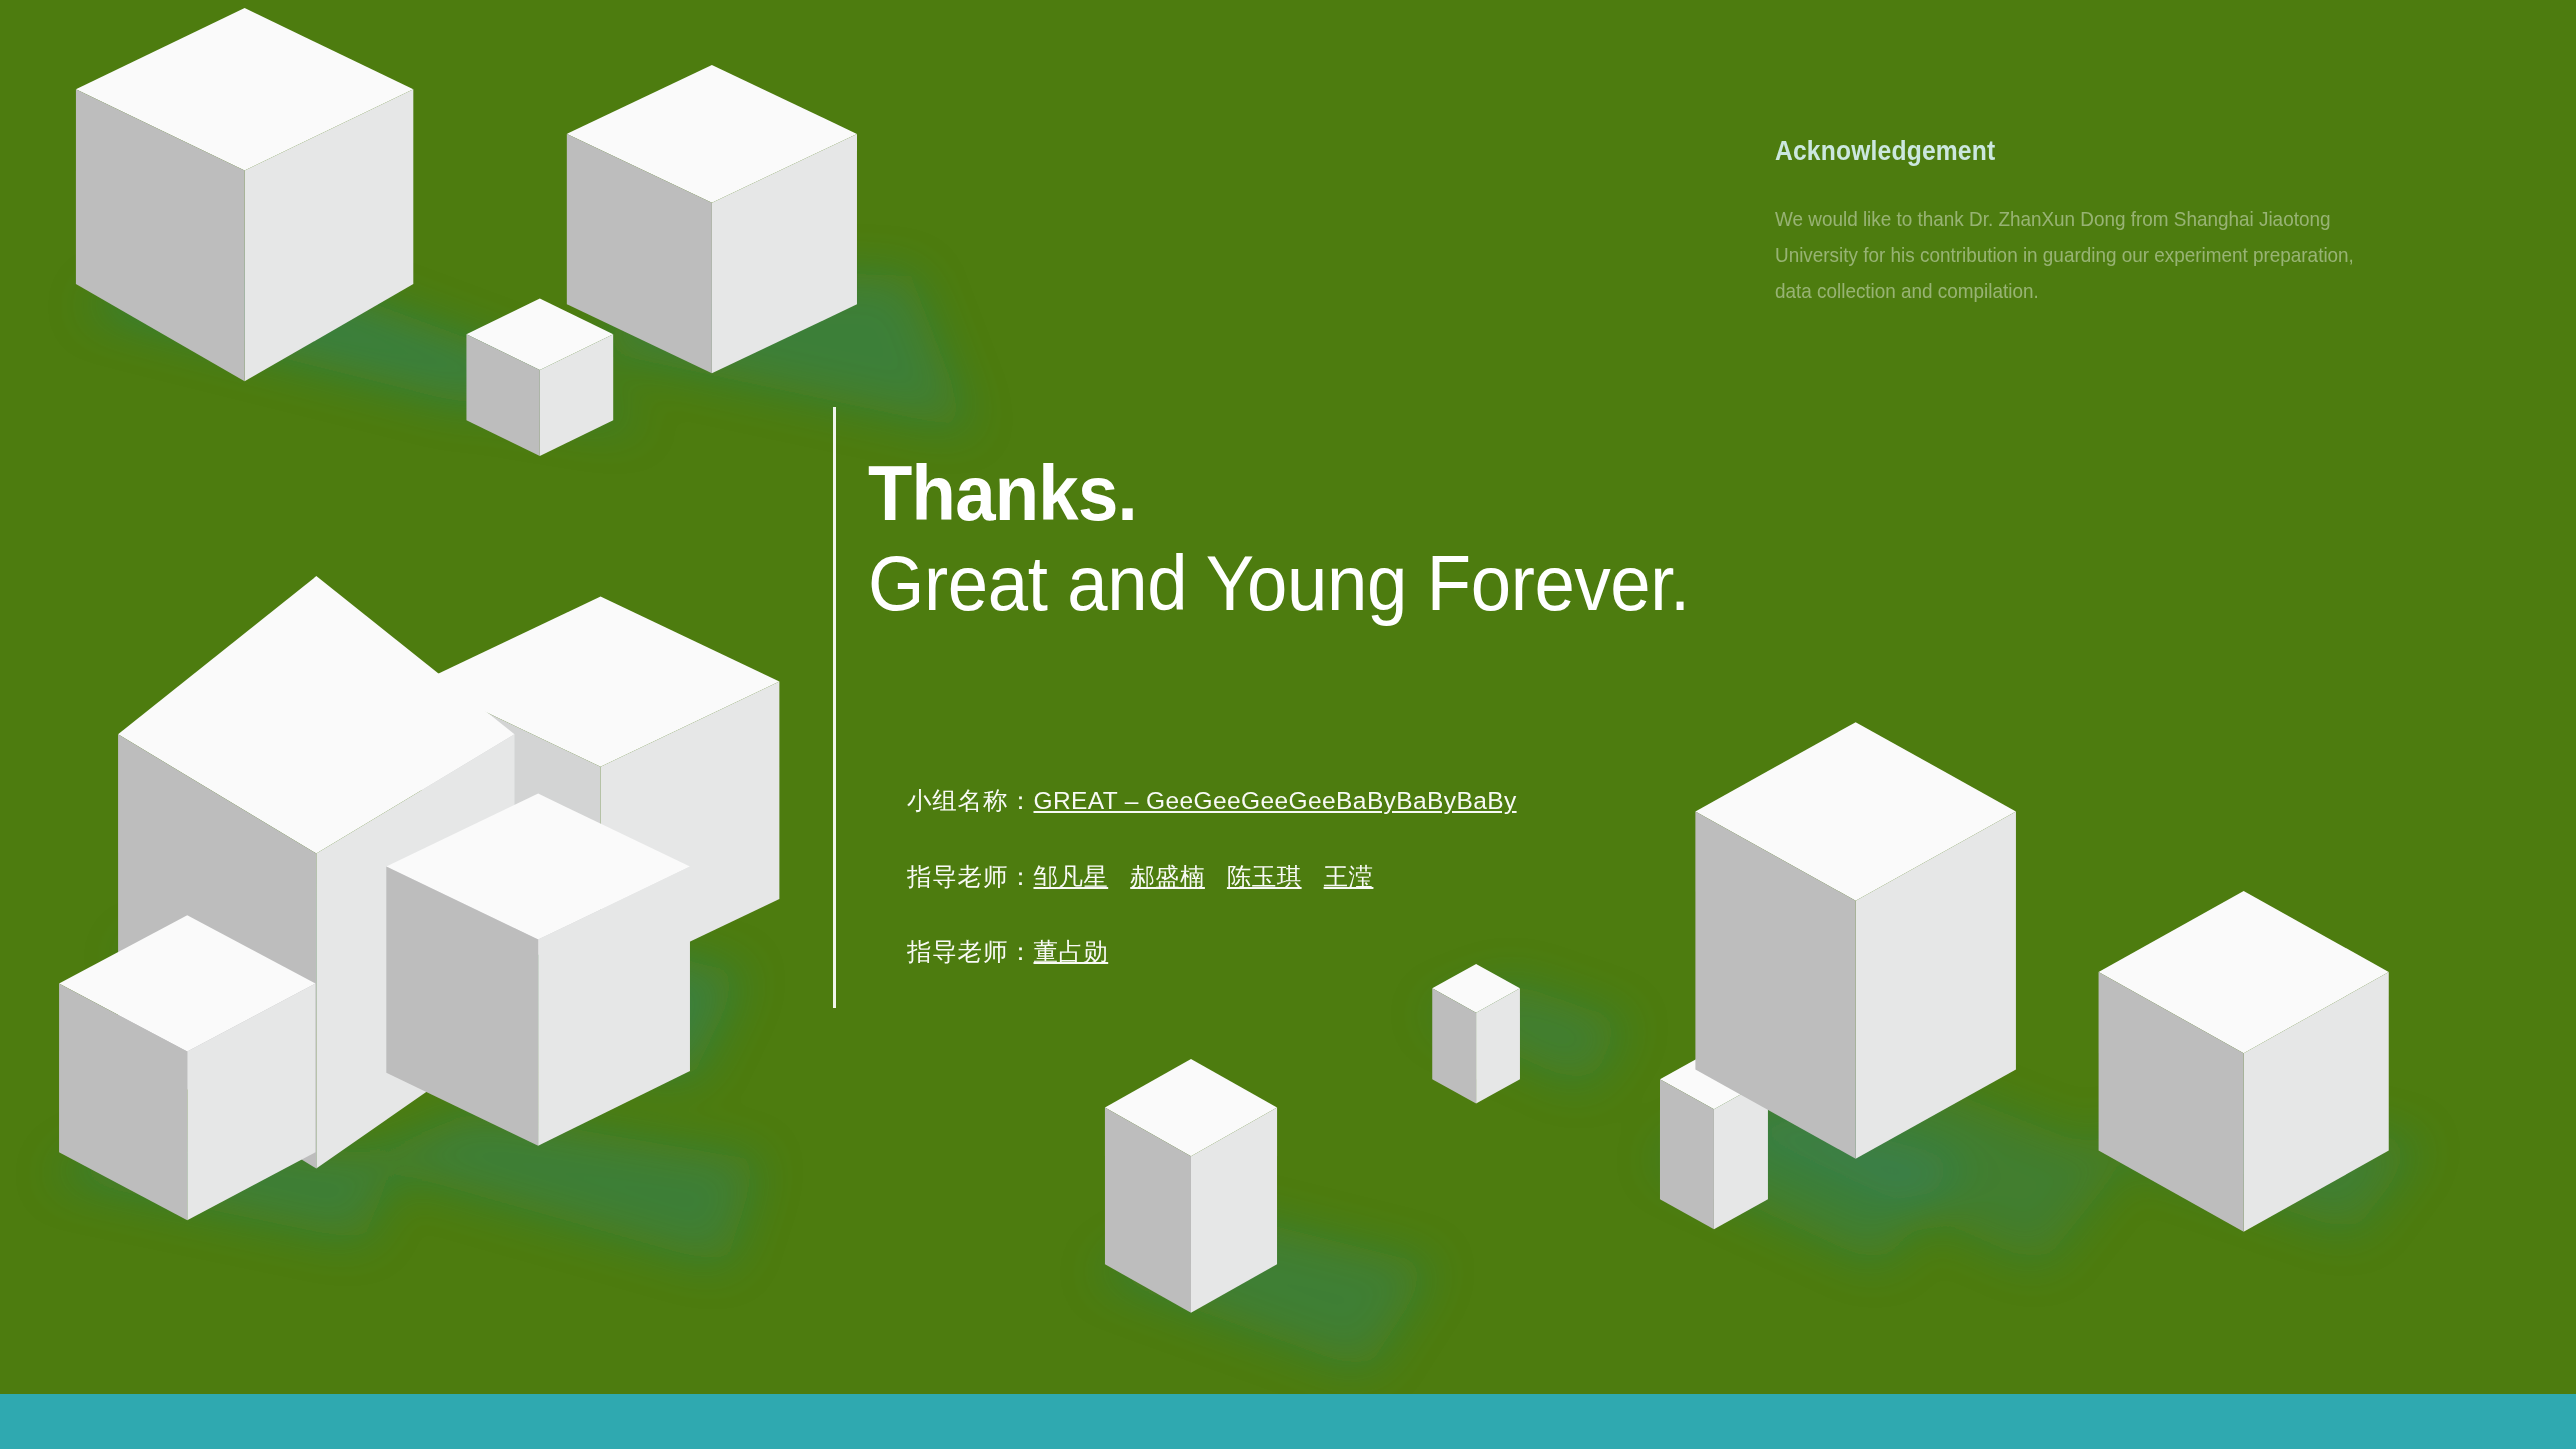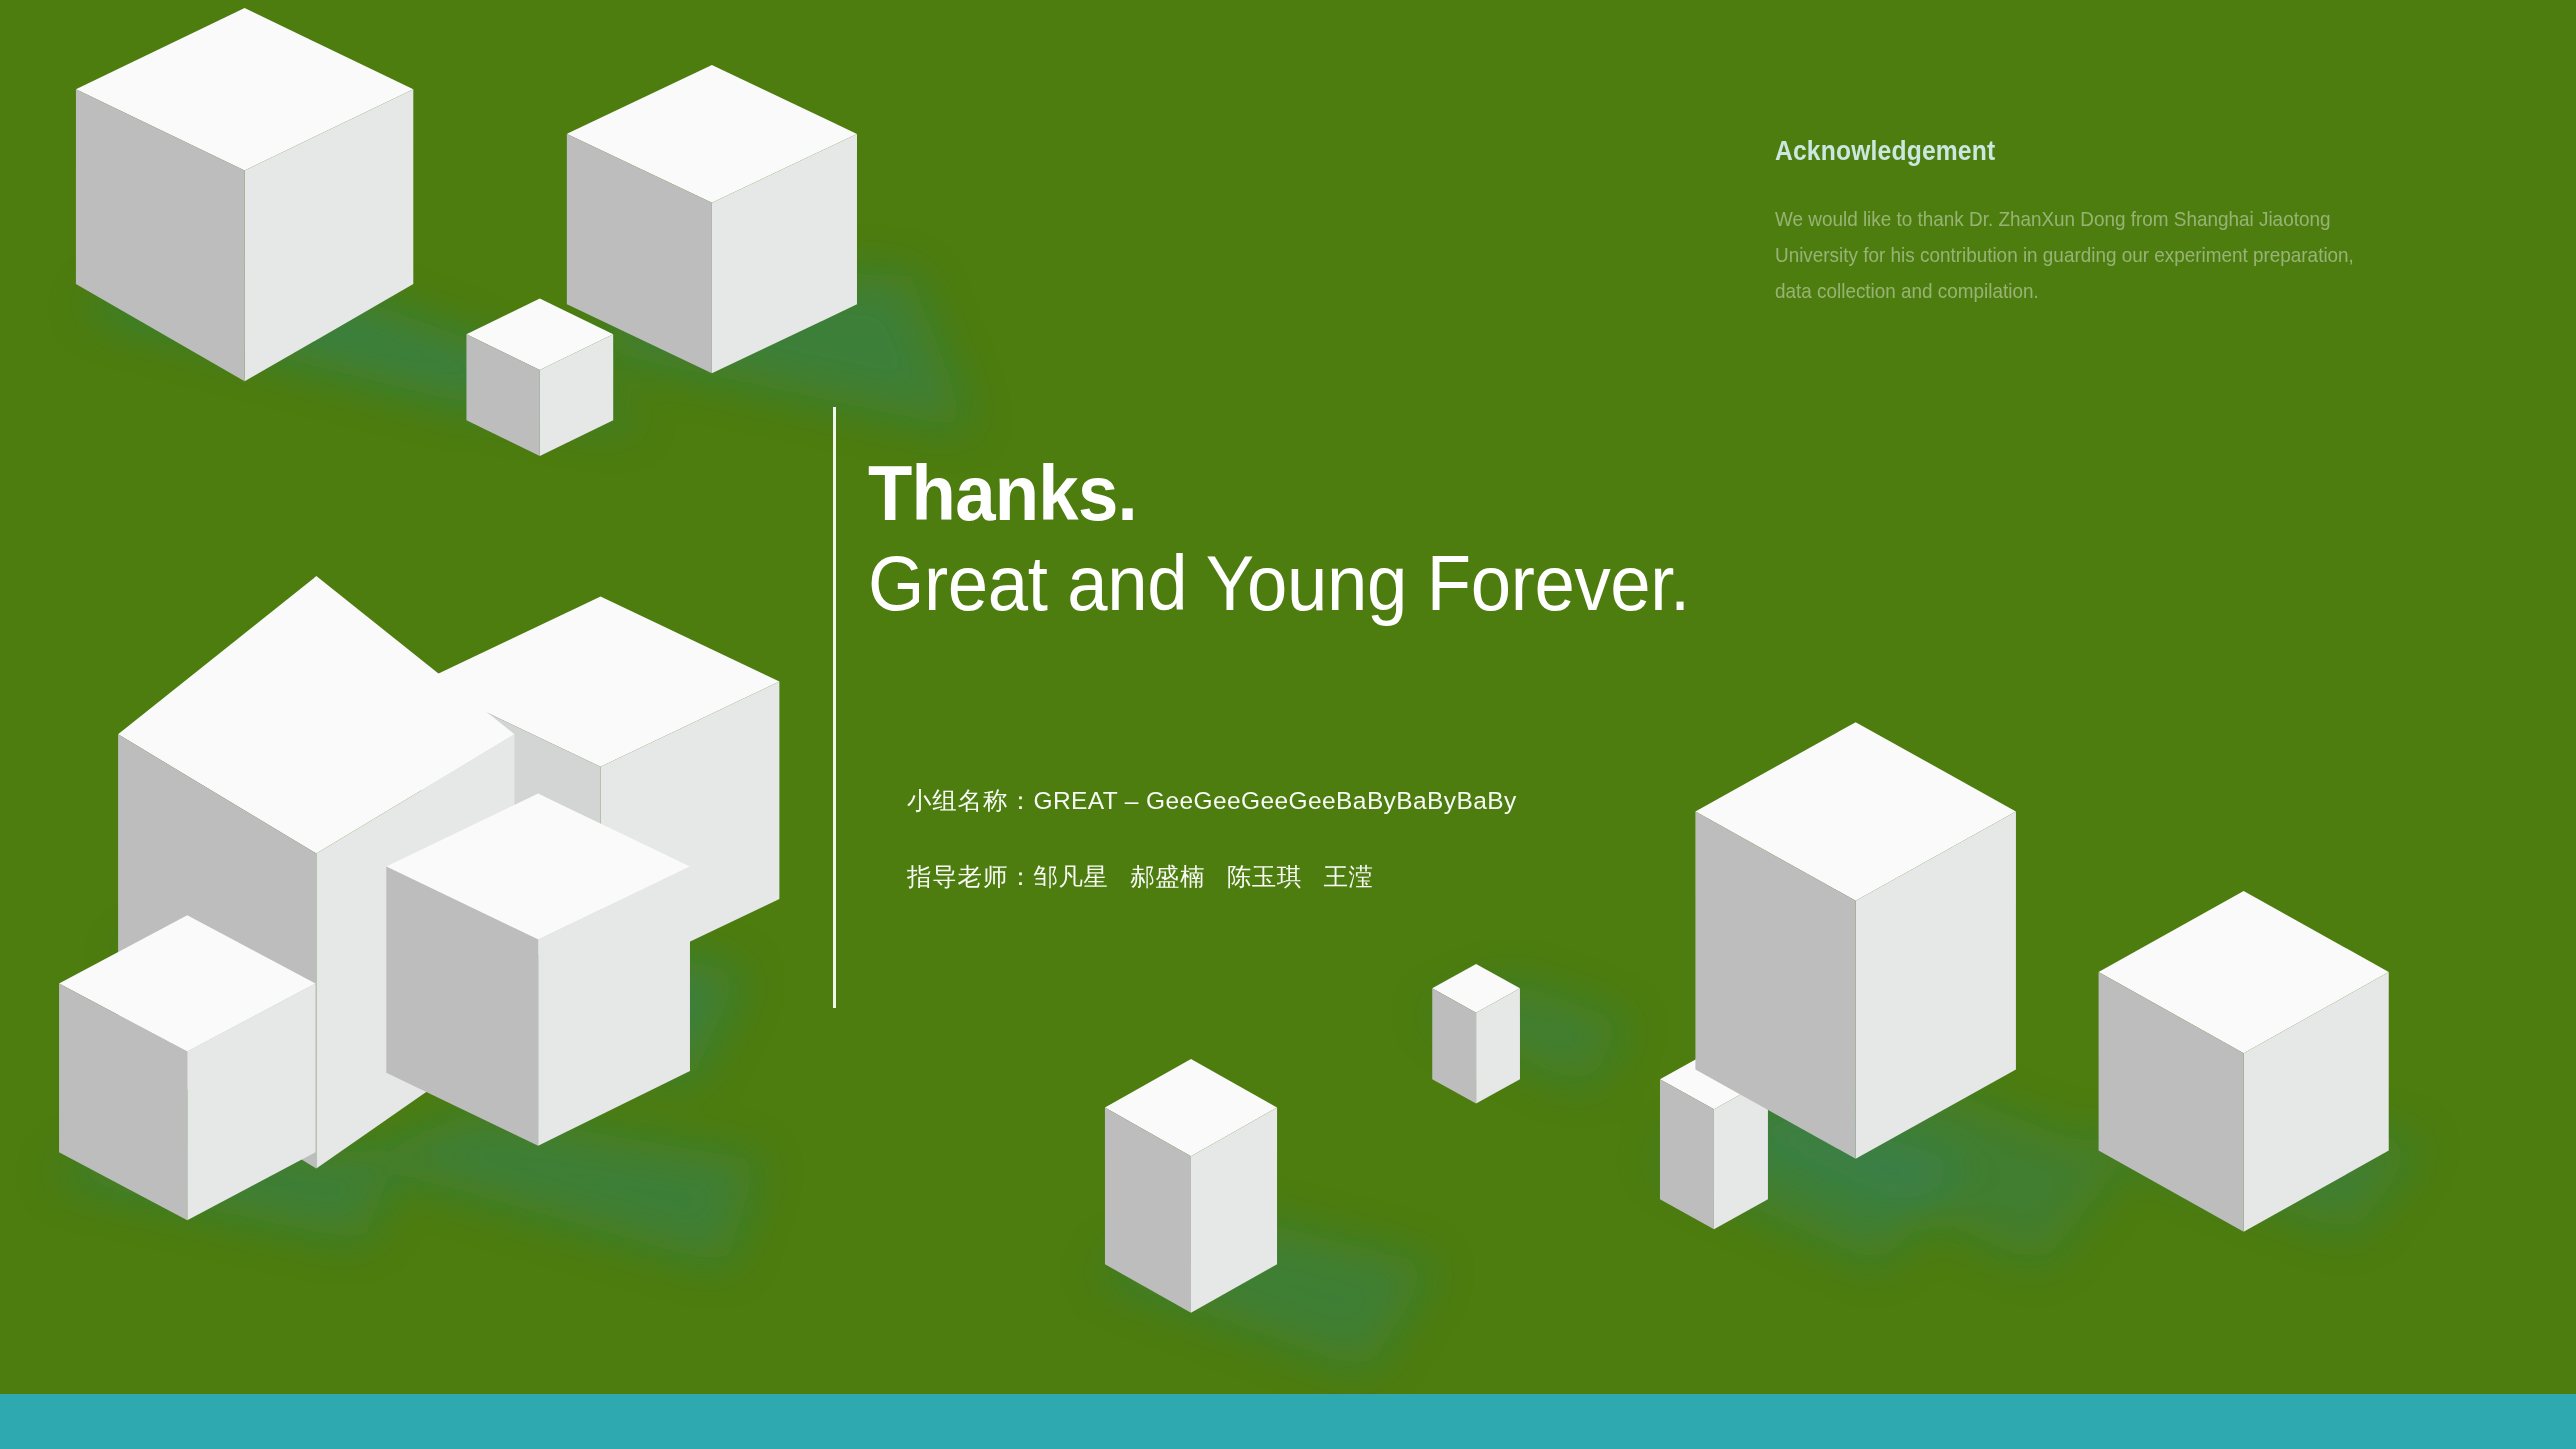--- a/index.html
+++ b/index.html
@@ -107,21 +107,21 @@
   .credit-line {
     font-size: 24.5px;
     font-weight: 300;
     line-height: 1;
     margin: 0 0 51px 0;
     white-space: nowrap;
     letter-spacing: 0.4px;
   }
   .credit-line:last-child { margin-bottom: 0; }
   .credit-label { letter-spacing: 0.8px; text-align: right; }
-  .credit-value { letter-spacing: 0.4px; }
+  .credit-value { letter-spacing: 0.4px; text-decoration: underline; }
   .member-gap { display: inline-block; width: 22px; }
 </style>
 </head>
 <body>
 
 <div id="slide">
 
   <svg id="cube-field" viewBox="0 0 3054 1718" preserveAspectRatio="none" xmlns="http://www.w3.org/2000/svg">
     <defs>
       <radialGradient id="shadowGrad" cx="0.5" cy="0.5" r="0.5">
@@ -243,17 +243,20 @@
   <div id="credits">
 
     <div class="credit-line">
       <span class="credit-label">小组名称：</span><span class="credit-value">GREAT – GeeGeeGeeGeeBaByBaByBaBy</span>
     </div>
 
     <div class="credit-line">
       <span class="credit-label">指导老师：</span><span class="credit-value">邹凡星</span><span class="member-gap"></span><span class="credit-value">郝盛楠</span><span class="member-gap"></span><span class="credit-value">陈玉琪</span><span class="member-gap"></span><span class="credit-value">王滢</span>
     </div>
 
+    <div class="credit-line">
+      <span class="credit-label">指导老师：</span><span class="credit-value">董占勋</span>
+    </div>
 
   </div>
 
 </div>
 
 
 </body></html>

